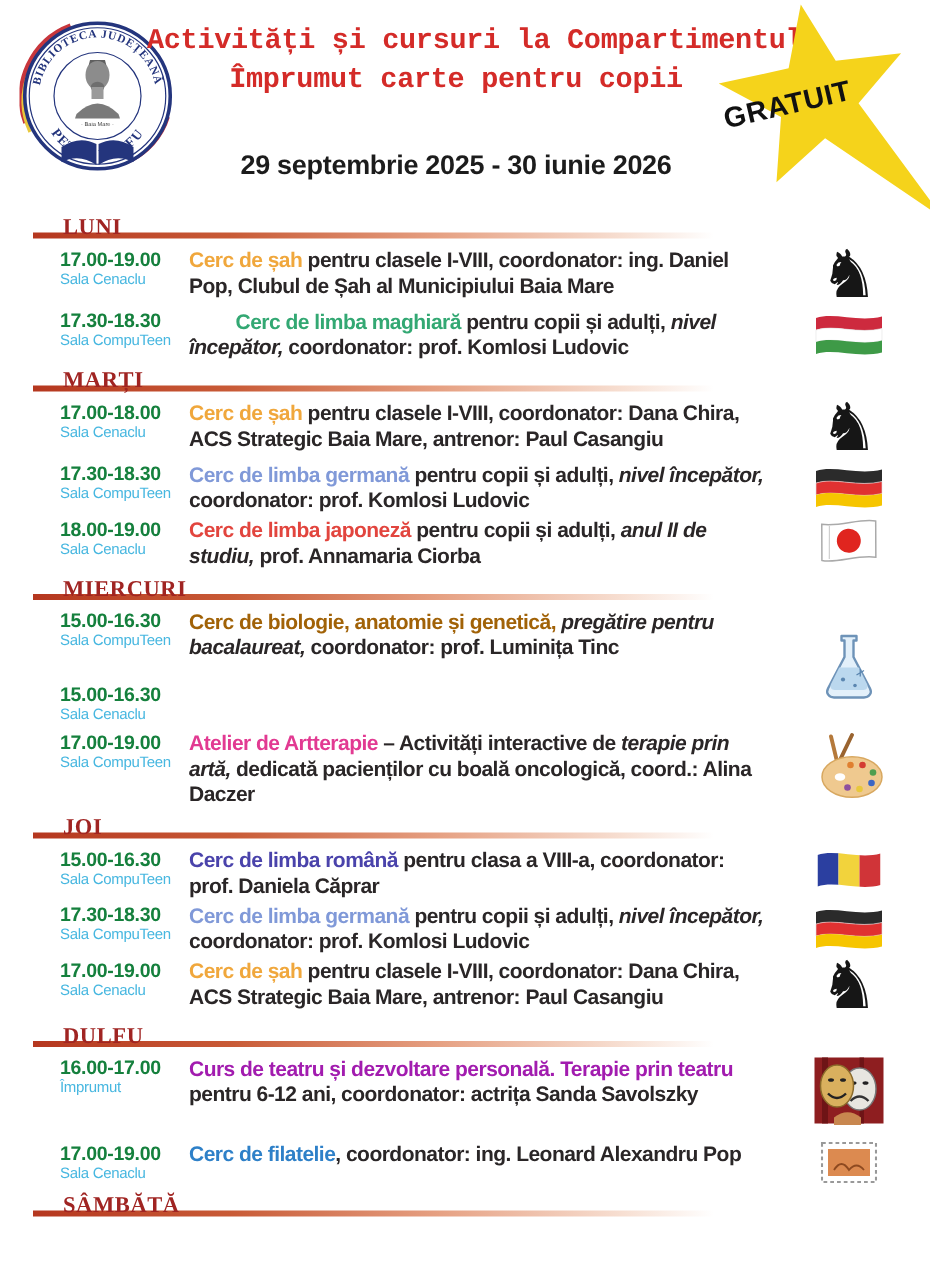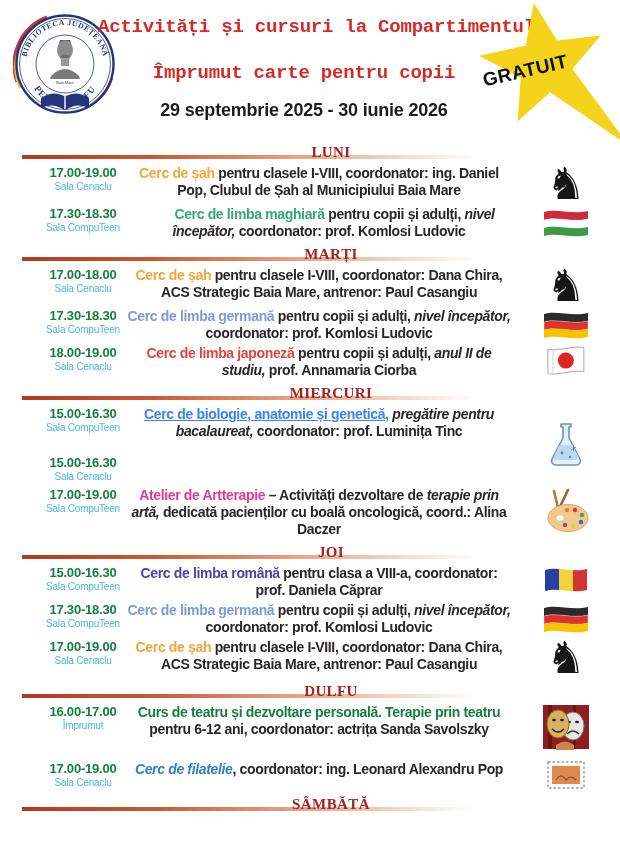--- a/index.html
+++ b/index.html
@@ -6,31 +6,31 @@
   body{width:620px;height:852px;overflow:hidden;background:#ffffff;
        font-family:"Liberation Sans",sans-serif;}
   .page{position:relative;width:620px;height:852px;overflow:hidden;background:#fff;}
 
   
   .header{position:relative;height:141px;}
   .logo{position:absolute;left:13px;top:6px;width:104px;height:120px;}
   .title-block{position:absolute;left:98px;top:14px;width:412px;text-align:center;
                font-family:"Liberation Serif",serif;font-weight:700;color:#D42B28;}
   .title-line{font-size:19px;white-space:nowrap;letter-spacing:-0.2px;line-height:26px;font-family:Liberation Mono, monospace;}
-  .title-line + .title-line{margin-top:20px;}
+  .title-line + .title-line{margin-top:0;}
   .date{position:absolute;left:98px;top:100px;width:412px;text-align:center;
         font-size:18px;font-weight:700;color:#1c1c1c;letter-spacing:-0.2px;}
   .star-wrap{position:absolute;right:-14px;top:2px;width:178px;height:152px;}
   .star-wrap svg{display:block;}
   .gratuit{position:absolute;left:26px;top:58px;transform:rotate(-13deg);
            font-size:19px;font-weight:700;color:#111;letter-spacing:0.5px;}
 
   
   .schedule{padding-top:2px;}
-  .day-section{margin-top:5px;text-align:center;}
+  .day-section{margin-top:5px;}
   .day-section:first-child{margin-top:0;}
   .day-head{position:relative;height:19px;padding-left:42px;}
   .day-label{position:relative;z-index:2;font-family:"Liberation Serif",serif;
              font-weight:700;font-size:15px;color:#A02422;letter-spacing:0.4px;}
   .day-line{position:absolute;left:22px;top:12px;width:468px;height:4px;z-index:1;
             background:linear-gradient(to right,#B5371F 0%,#C85A36 28%,#E6A183 58%,#F7DFD2 84%,rgba(255,255,255,0) 97%);}
   .row{display:flex;align-items:flex-start;padding-left:40px;margin-top:3px;}
   .when{width:86px;flex:none;padding-top:1px;}
   .time{font-size:13px;font-weight:700;color:#15803d;line-height:14px;letter-spacing:-0.2px;}
   .loc{font-size:10px;color:#47B7E0;line-height:14px;letter-spacing:-0.2px;}
@@ -179,21 +179,21 @@
           </div>
         </div>
       </section>
       <section class="day-section">
         <div class="day-head"><span class="day-label">MIERCURI</span><div class="day-line"></div></div>
         <div class="row">
           <div class="when">
             <div class="time">15.00-16.30</div>
             <div class="loc">Sala CompuTeen</div>
           </div>
-          <div class="desc"><span class="a-title" style="color: #3b82f6; text-decoration: underline;">Cerc de biologie, anatomie și genetică,</span><span class="seg italic"> pregătire pentru bacalaureat,</span><span class="seg"> coordonator: prof. Luminița Tinc</span></div>
+          <div class="desc"><span class="a-title" style="color: #a16207;">Cerc de biologie, anatomie și genetică,</span><span class="seg italic"> pregătire pentru bacalaureat,</span><span class="seg"> coordonator: prof. Luminița Tinc</span></div>
           <div class="ic">
             <span class="icon-wrap icon-between">
               <svg width="38" height="46" viewBox="0 0 38 46">
                 <path d="M14,2 h10 v3 h-2 v11 l11,21 c1.6,3 -0.6,6 -4,6 H9 c-3.4,0 -5.6,-3 -4,-6 L16,16 V5 h-2 Z" fill="#E3F0FA" stroke="#6E93B8" stroke-width="1.6" stroke-linejoin="round"></path>
                 <path d="M12.5,23 L7,34 c-1,2 0.3,4 2.5,4 h19 c2.2,0 3.5,-2 2.5,-4 L25.5,23 Z" fill="#BBD8EE"></path>
                 <circle cx="15" cy="31" r="1.4" fill="#5B86B0"></circle>
                 <circle cx="23" cy="35" r="1.2" fill="#5B86B0"></circle>
                 <path d="M24,28 l5,-3 M26.5,24 l0,5" stroke="#5B86B0" stroke-width="0.9"></path>
               </svg>
             </span>
@@ -204,21 +204,21 @@
             <div class="time">15.00-16.30</div>
             <div class="loc">Sala Cenaclu</div>
           </div>
           <div class="ic"></div>
         </div>
         <div class="row">
           <div class="when">
             <div class="time">17.00-19.00</div>
             <div class="loc">Sala CompuTeen</div>
           </div>
-          <div class="desc"><span class="a-title" style="color: rgb(226, 58, 146);">Atelier de Artterapie</span><span class="seg"> – Activități dezvoltare de </span><span class="seg italic">terapie prin artă,</span><span class="seg"> dedicată pacienților cu boală oncologică, coord.: Alina Daczer</span></div>
+          <div class="desc"><span class="a-title" style="color: rgb(226, 58, 146);">Atelier de Artterapie</span><span class="seg"> – Activități interactive de </span><span class="seg italic">terapie prin artă,</span><span class="seg"> dedicată pacienților cu boală oncologică, coord.: Alina Daczer</span></div>
           <div class="ic">
             <span class="icon-wrap">
               <svg width="48" height="46" viewBox="0 0 48 46">
                 <path d="M14,28 L26,3" stroke="#9A6430" stroke-width="2.6" stroke-linecap="round"></path>
                 <path d="M12,32 L14,28" stroke="#C8392F" stroke-width="3.4" stroke-linecap="round"></path>
                 <path d="M18,29 L12,4" stroke="#B5793B" stroke-width="2.6" stroke-linecap="round"></path>
                 <path d="M19,33 L18,29" stroke="#2E5FA8" stroke-width="3.4" stroke-linecap="round"></path>
                 <ellipse cx="26" cy="31" rx="20" ry="13.5" fill="#EFC98F" stroke="#D8A860"></ellipse>
                 <ellipse cx="18" cy="31" rx="3.5" ry="2.5" fill="#FFFFFF"></ellipse>
                 <circle cx="33" cy="23" r="2.2" fill="#D43C32"></circle>
@@ -286,21 +286,21 @@
           </div>
         </div>
       </section>
       <section class="day-section">
         <div class="day-head"><span class="day-label">DULFU</span><div class="day-line"></div></div>
         <div class="row">
           <div class="when">
             <div class="time">16.00-17.00</div>
             <div class="loc">Împrumut</div>
           </div>
-          <div class="desc"><span class="a-title" style="color: #15803d;">Curs de teatru și dezvoltare personală. Terapie prin teatru</span><span class="seg"> pentru 6-12 ani, coordonator: actrița Sanda Savolszky</span></div>
+          <div class="desc"><span class="a-title" style="color: #a21caf;">Curs de teatru și dezvoltare personală. Terapie prin teatru</span><span class="seg"> pentru 6-12 ani, coordonator: actrița Sanda Savolszky</span></div>
           <div class="ic">
             <span class="icon-wrap">
               <svg width="48" height="54" viewBox="0 0 48 54">
                 <rect x="1" y="1" width="46" height="44" fill="#8E1E20"></rect>
                 <rect x="6" y="1" width="4" height="44" fill="#6E1416"></rect>
                 <rect x="31" y="1" width="3" height="44" fill="#6E1416"></rect>
                 <ellipse cx="31" cy="22" rx="11" ry="14" fill="#E8E6E0" stroke="#777"></ellipse>
                 <ellipse cx="27" cy="18" rx="2" ry="1.2" fill="#222"></ellipse>
                 <ellipse cx="35" cy="18" rx="2" ry="1.2" fill="#222"></ellipse>
                 <path d="M25,30 Q31,24 37,30" stroke="#333" stroke-width="1.6" fill="none"></path>
@@ -311,21 +311,21 @@
                 <path d="M14,41 q9,-7 18,0 l0,5 -18,0 Z" fill="#C8874F"></path>
               </svg>
             </span>
           </div>
         </div>
         <div class="row">
           <div class="when">
             <div class="time">17.00-19.00</div>
             <div class="loc">Sala Cenaclu</div>
           </div>
-          <div class="desc"><span class="a-title" style="color: rgb(46, 128, 200); font-style: italic;">Cerc de filatelie</span><span class="seg">, coordonator: ing. Leonard Alexandru Pop</span></div>
+          <div class="desc"><span class="a-title" style="color: rgb(46, 128, 200);">Cerc de filatelie</span><span class="seg">, coordonator: ing. Leonard Alexandru Pop</span></div>
           <div class="ic">
             <span class="icon-wrap">
               <svg width="38" height="28" viewBox="0 0 38 28">
                 <rect x="1" y="1" width="36" height="26" fill="#FFFFFF" stroke="#999" stroke-width="1.4" stroke-dasharray="2.5,2"></rect>
                 <rect x="5" y="5" width="28" height="18" fill="#DC8A50"></rect>
                 <path d="M9,19 q5,-8 10,0 q5,-6 10,0" stroke="#8E4A20" stroke-width="1.2" fill="none"></path>
               </svg>
             </span>
           </div>
         </div>

